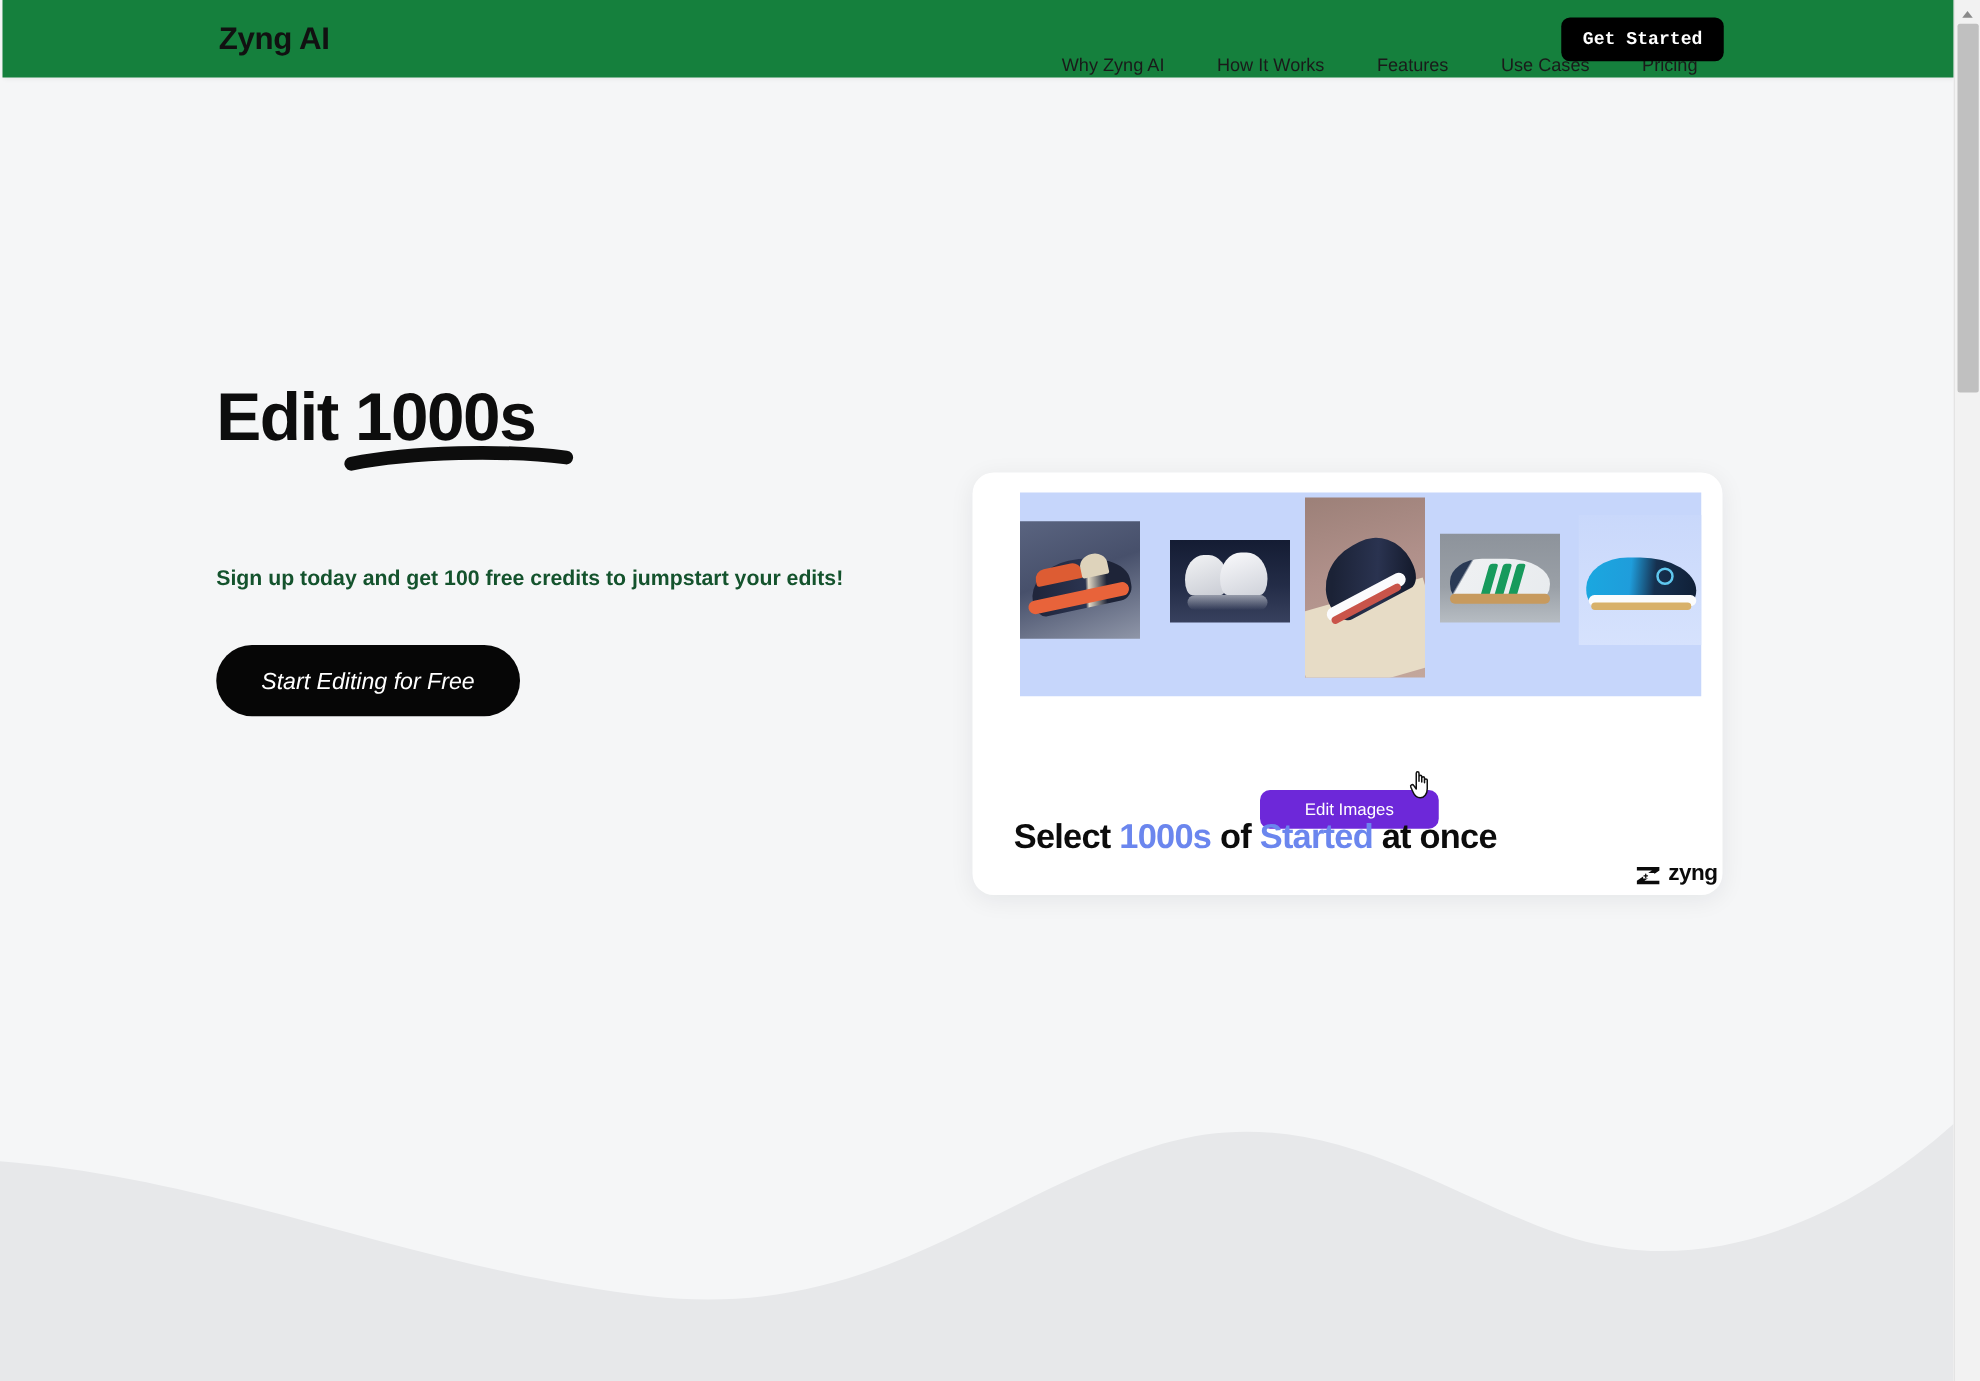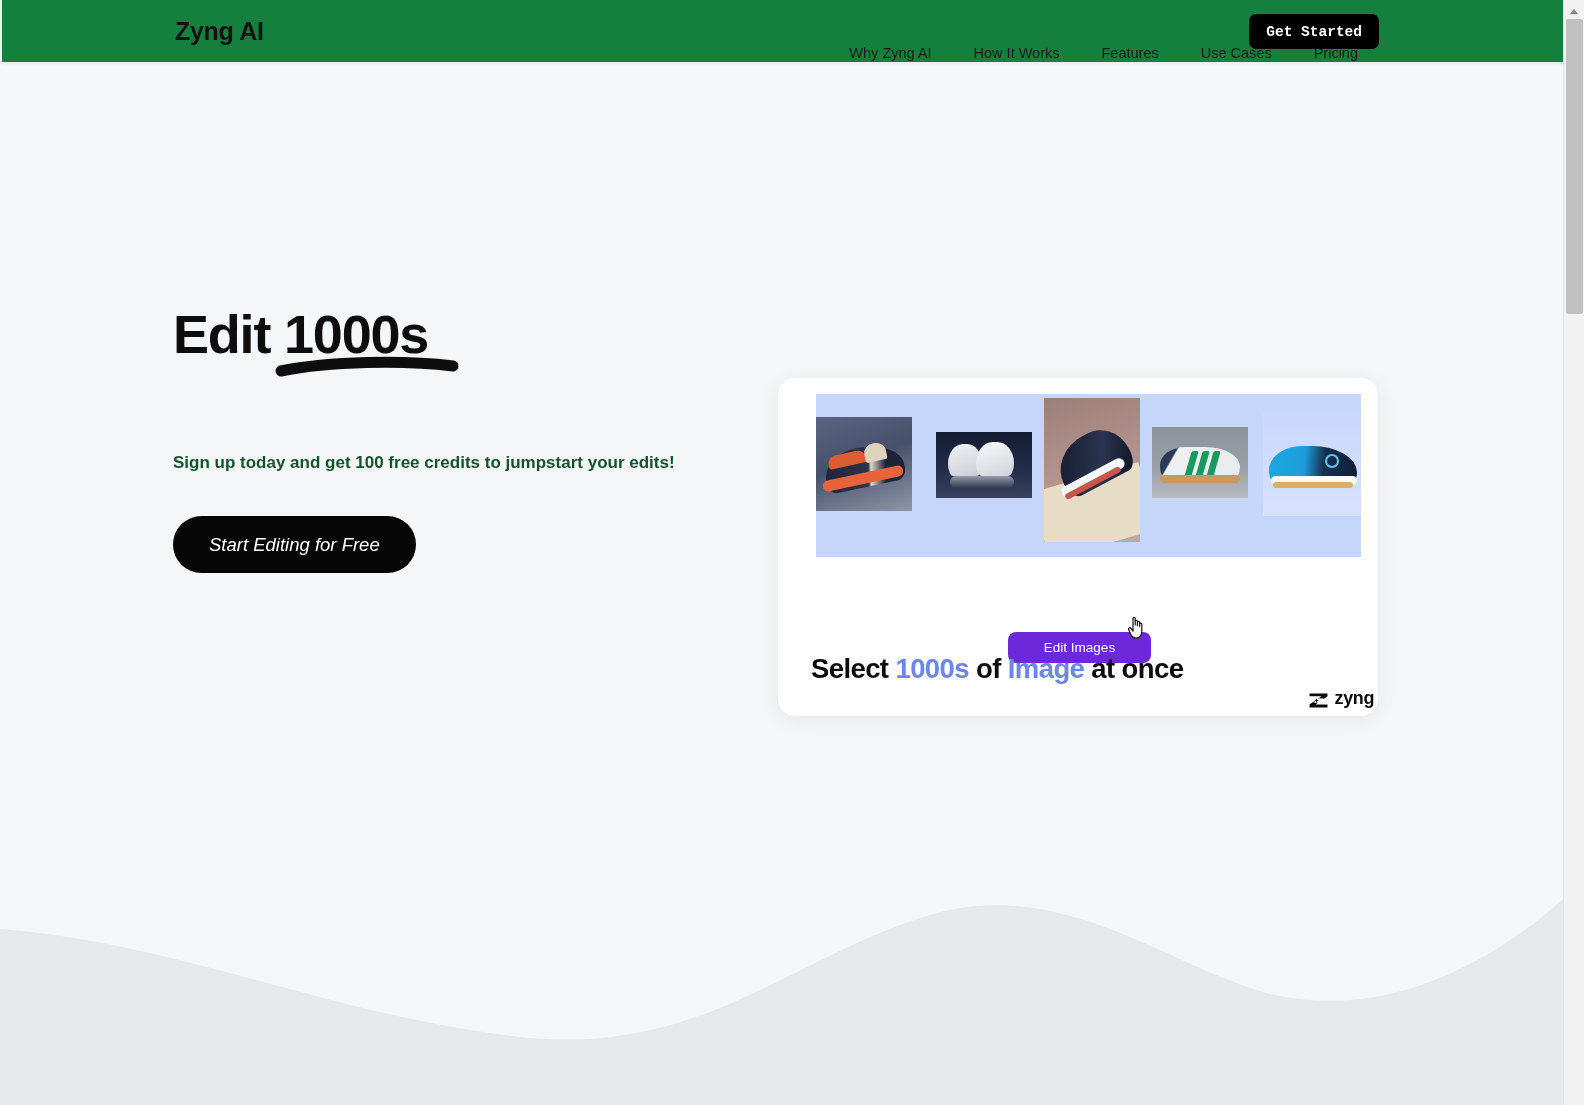--- a/index.html
+++ b/index.html
@@ -392,21 +392,21 @@
       </div>
     </div>
 
     <button id="edit-images-btn">Edit Images</button>
 
     <svg id="hand-cursor" viewBox="0 0 22 26">
       <path d="M7,13 L7,4.5 C7,3.1 9.2,3.1 9.2,4.5 L9.2,11 L9.2,7.2 C9.2,5.9 11.4,5.9 11.4,7.2 L11.4,11.6 L11.4,8.4 C11.4,7.1 13.6,7.1 13.6,8.4 L13.6,12.2 L13.6,10 C13.6,8.8 15.8,8.8 15.8,10 L15.8,17 C15.8,21.2 13.4,24.2 10.2,24.2 C7.4,24.2 5.6,22.4 4.6,20 L2.6,15.6 C2,14.2 4,13 4.9,14.3 L7,17.2 Z" fill="#ffffff" stroke="#111111" stroke-width="1.2" stroke-linejoin="round"></path>
     </svg>
 
     <div id="card-caption">
-      <span>Select </span><span class="accent">1000s</span><span> of </span><span class="accent">Image</span><span> at once</span>
+      <span>Select </span><span class="accent">1000s</span><span> of </span><span class="accent">Started</span><span> at once</span>
     </div>
 
     <div id="zyng-logo">
       <svg id="zyng-mark" viewBox="0 0 21 17">
         <path d="M1.5,1.5 L19.5,1.5 L19.5,4.3 L7.5,12.6 L19.5,12.6 L19.5,15.4 L1.5,15.4 L1.5,12.6 L13.5,4.3 L1.5,4.3 Z" fill="#0b0b0b"></path>
         <rect x="6.5" y="6.4" width="9" height="4.4" fill="#ffffff"></rect>
         <path d="M8.6,7.2 L8.6,10.1 M7.2,8.6 L10,8.6" stroke="#0b0b0b" stroke-width="1" stroke-linecap="round"></path>
       </svg>
       <span id="zyng-word">zyng</span>
     </div>

